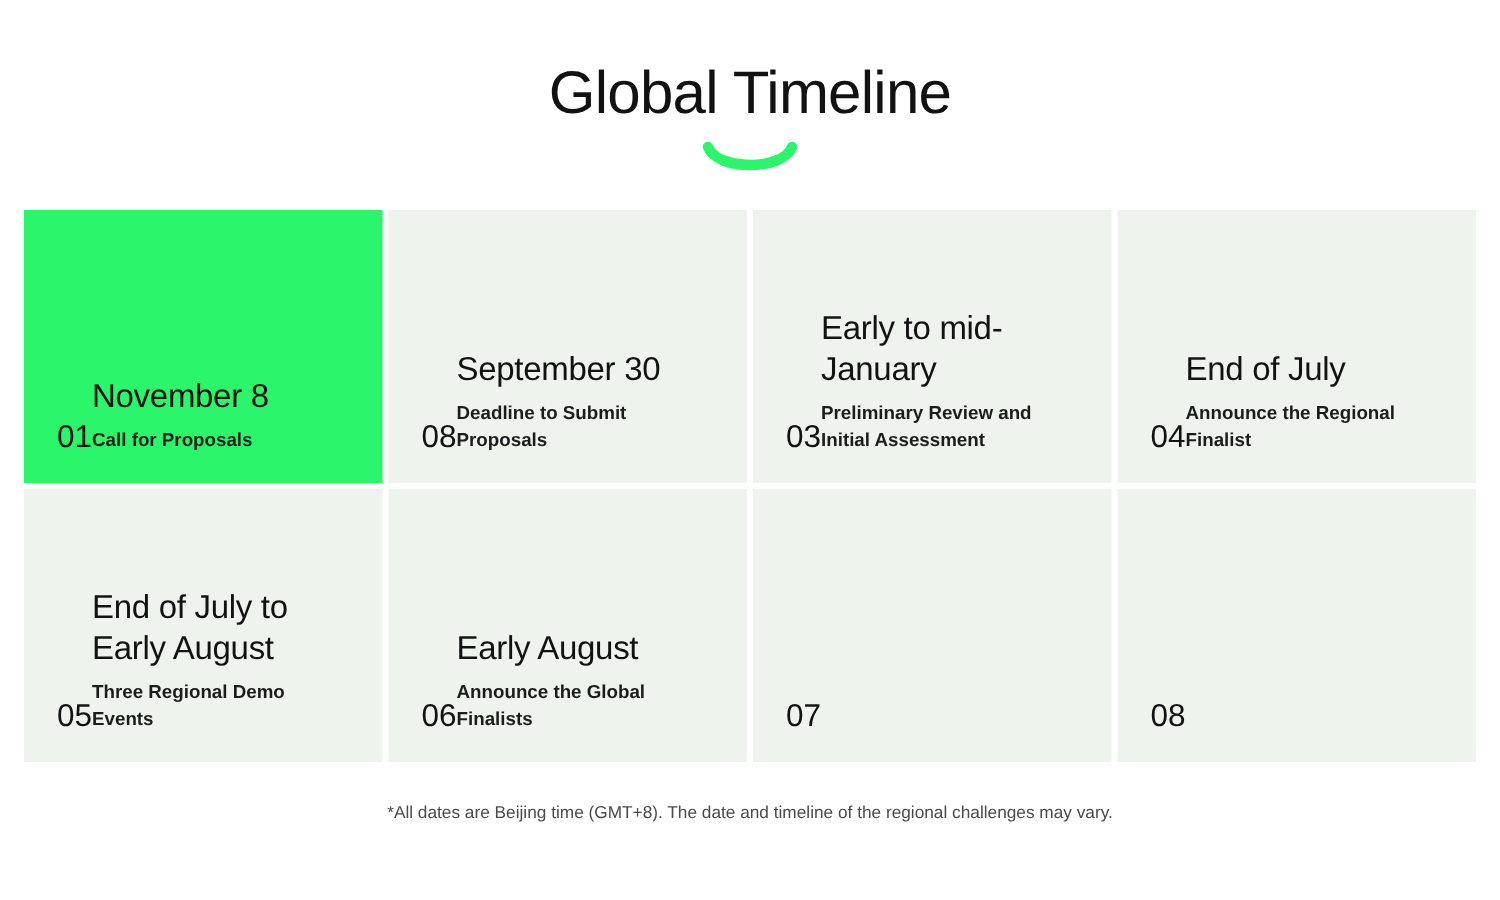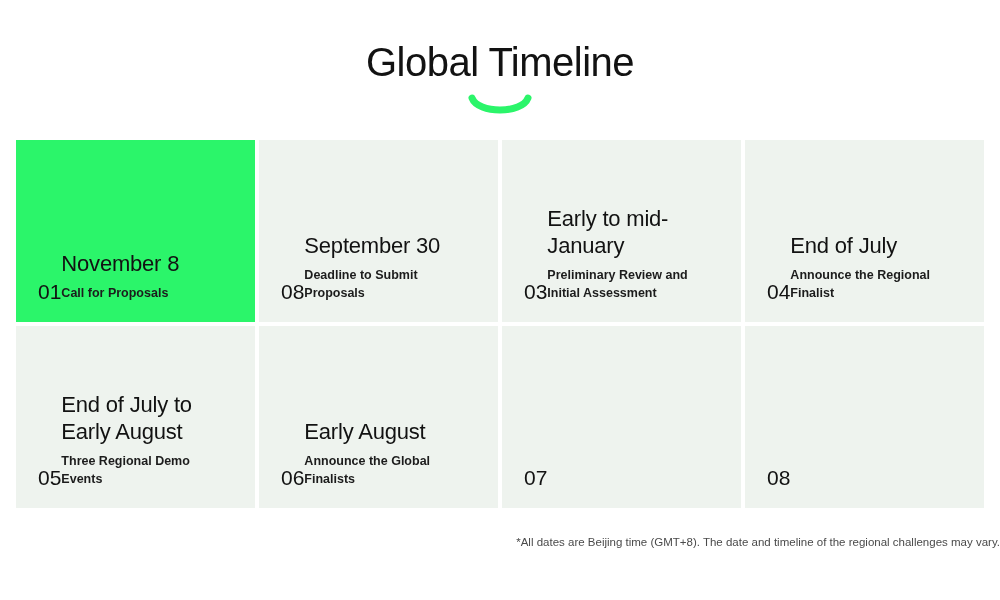--- a/index.html
+++ b/index.html
@@ -83,21 +83,21 @@
     font-weight: 700;
     color: #1c1c1c;
     line-height: 1.45;
   }
   
   .footnote {
     position: absolute;
     left: 0;
     right: 0;
     top: 536px;
-    text-align: right;
+    text-align: center;
     font-size: 11.5px;
     color: #4a4a4a;
   }
 </style>
 </head>
 <body>
 
 <div class="page">
 
   <div class="header">

